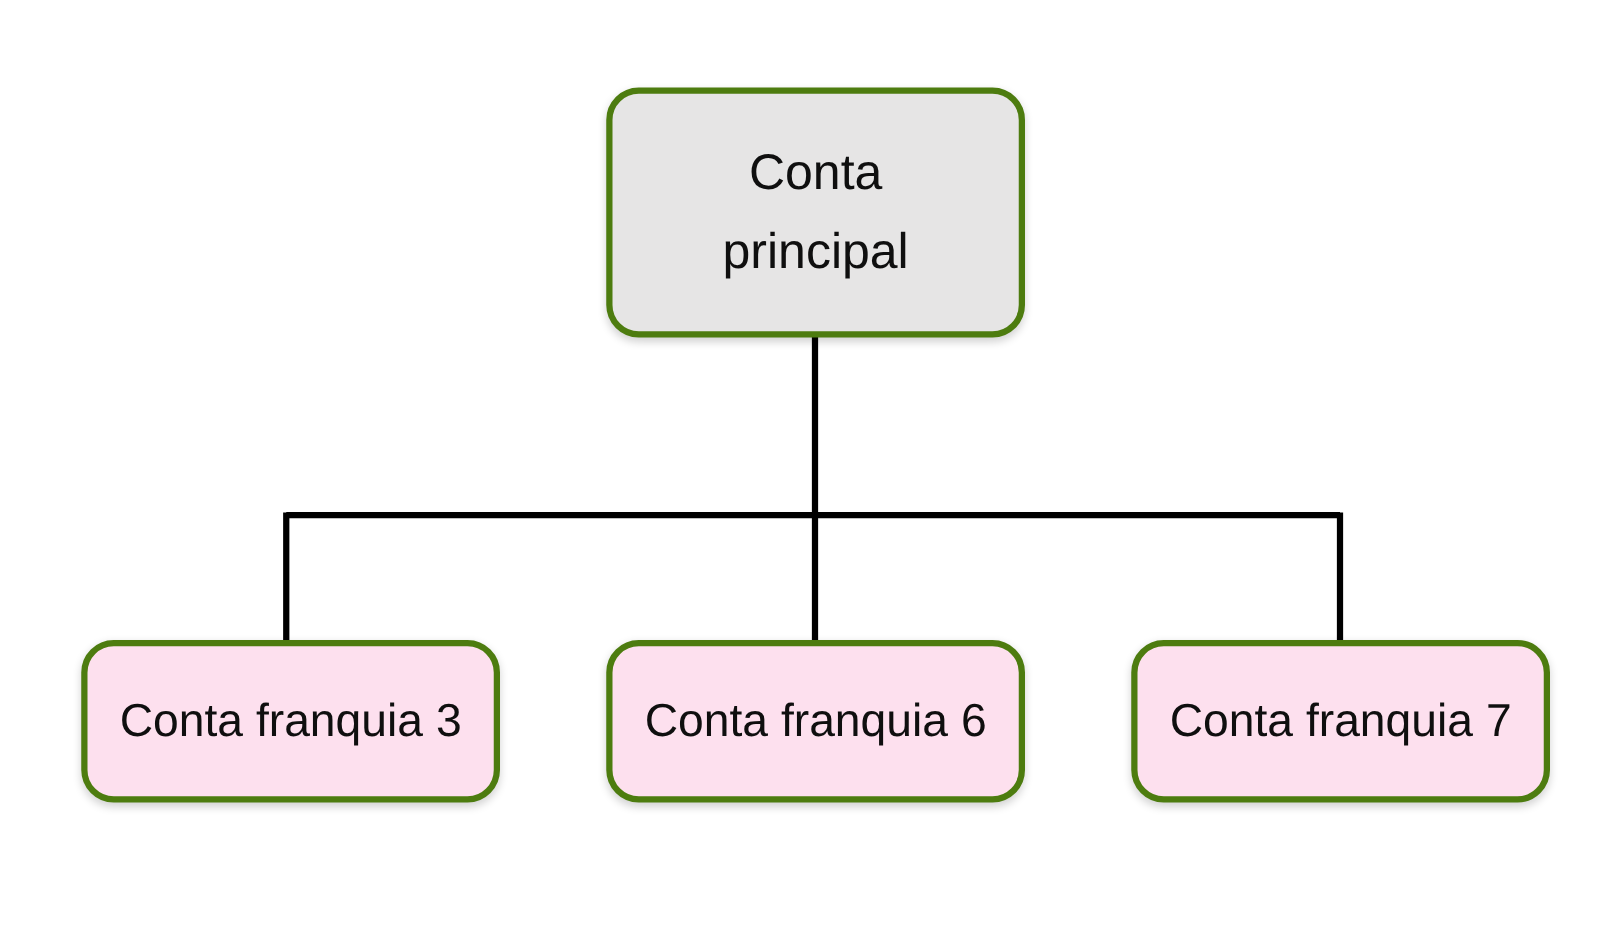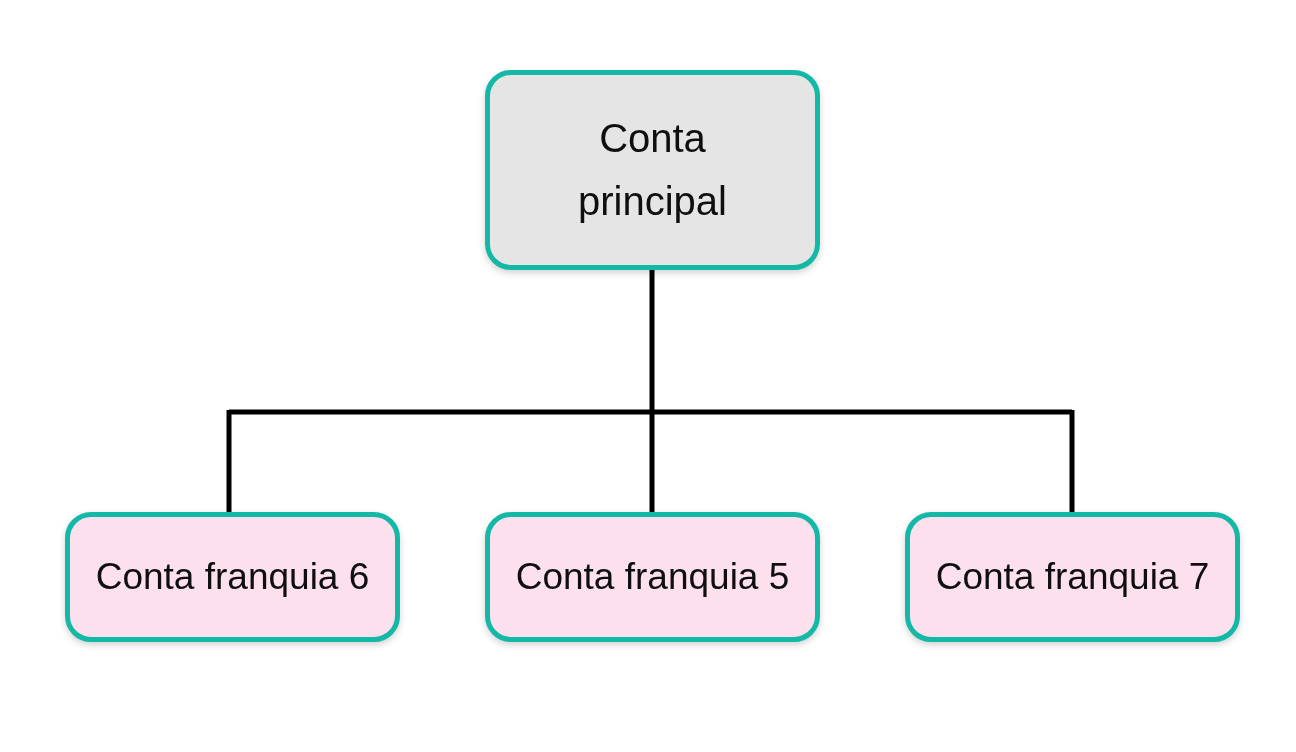--- a/index.html
+++ b/index.html
@@ -21,21 +21,21 @@
     width: 1296px;
     height: 752px;
     pointer-events: none;
   }
   .node {
     position: absolute;
     display: flex;
     align-items: center;
     justify-content: center;
     text-align: center;
-    border: 5px solid #14b8a6;
+    border: 5px solid #4d7c0f;
     border-radius: 26px;
     box-sizing: border-box;
     color: #0f0f0f;
     box-shadow: 0 3px 7px rgba(0,0,0,0.18);
   }
   .node-root {
     left: 485px;
     top: 70px;
     width: 335px;
     height: 200px;
@@ -76,24 +76,24 @@
     <line x1="229" y1="410" x2="229" y2="514" stroke="#000000" stroke-width="5"></line>
 
     <line x1="1072" y1="410" x2="1072" y2="514" stroke="#000000" stroke-width="5"></line>
   </svg>
 
   <div class="node node-root">
     <span class="node-label">Conta principal</span>
   </div>
 
   <div class="node node-child node-child-1">
-    <span class="node-label">Conta franquia 6</span>
+    <span class="node-label">Conta franquia 3</span>
   </div>
 
   <div class="node node-child node-child-2">
-    <span class="node-label">Conta franquia 5</span>
+    <span class="node-label">Conta franquia 6</span>
   </div>
 
   <div class="node node-child node-child-3">
     <span class="node-label">Conta franquia 7</span>
   </div>
 
 </div>
 
 </body></html>

